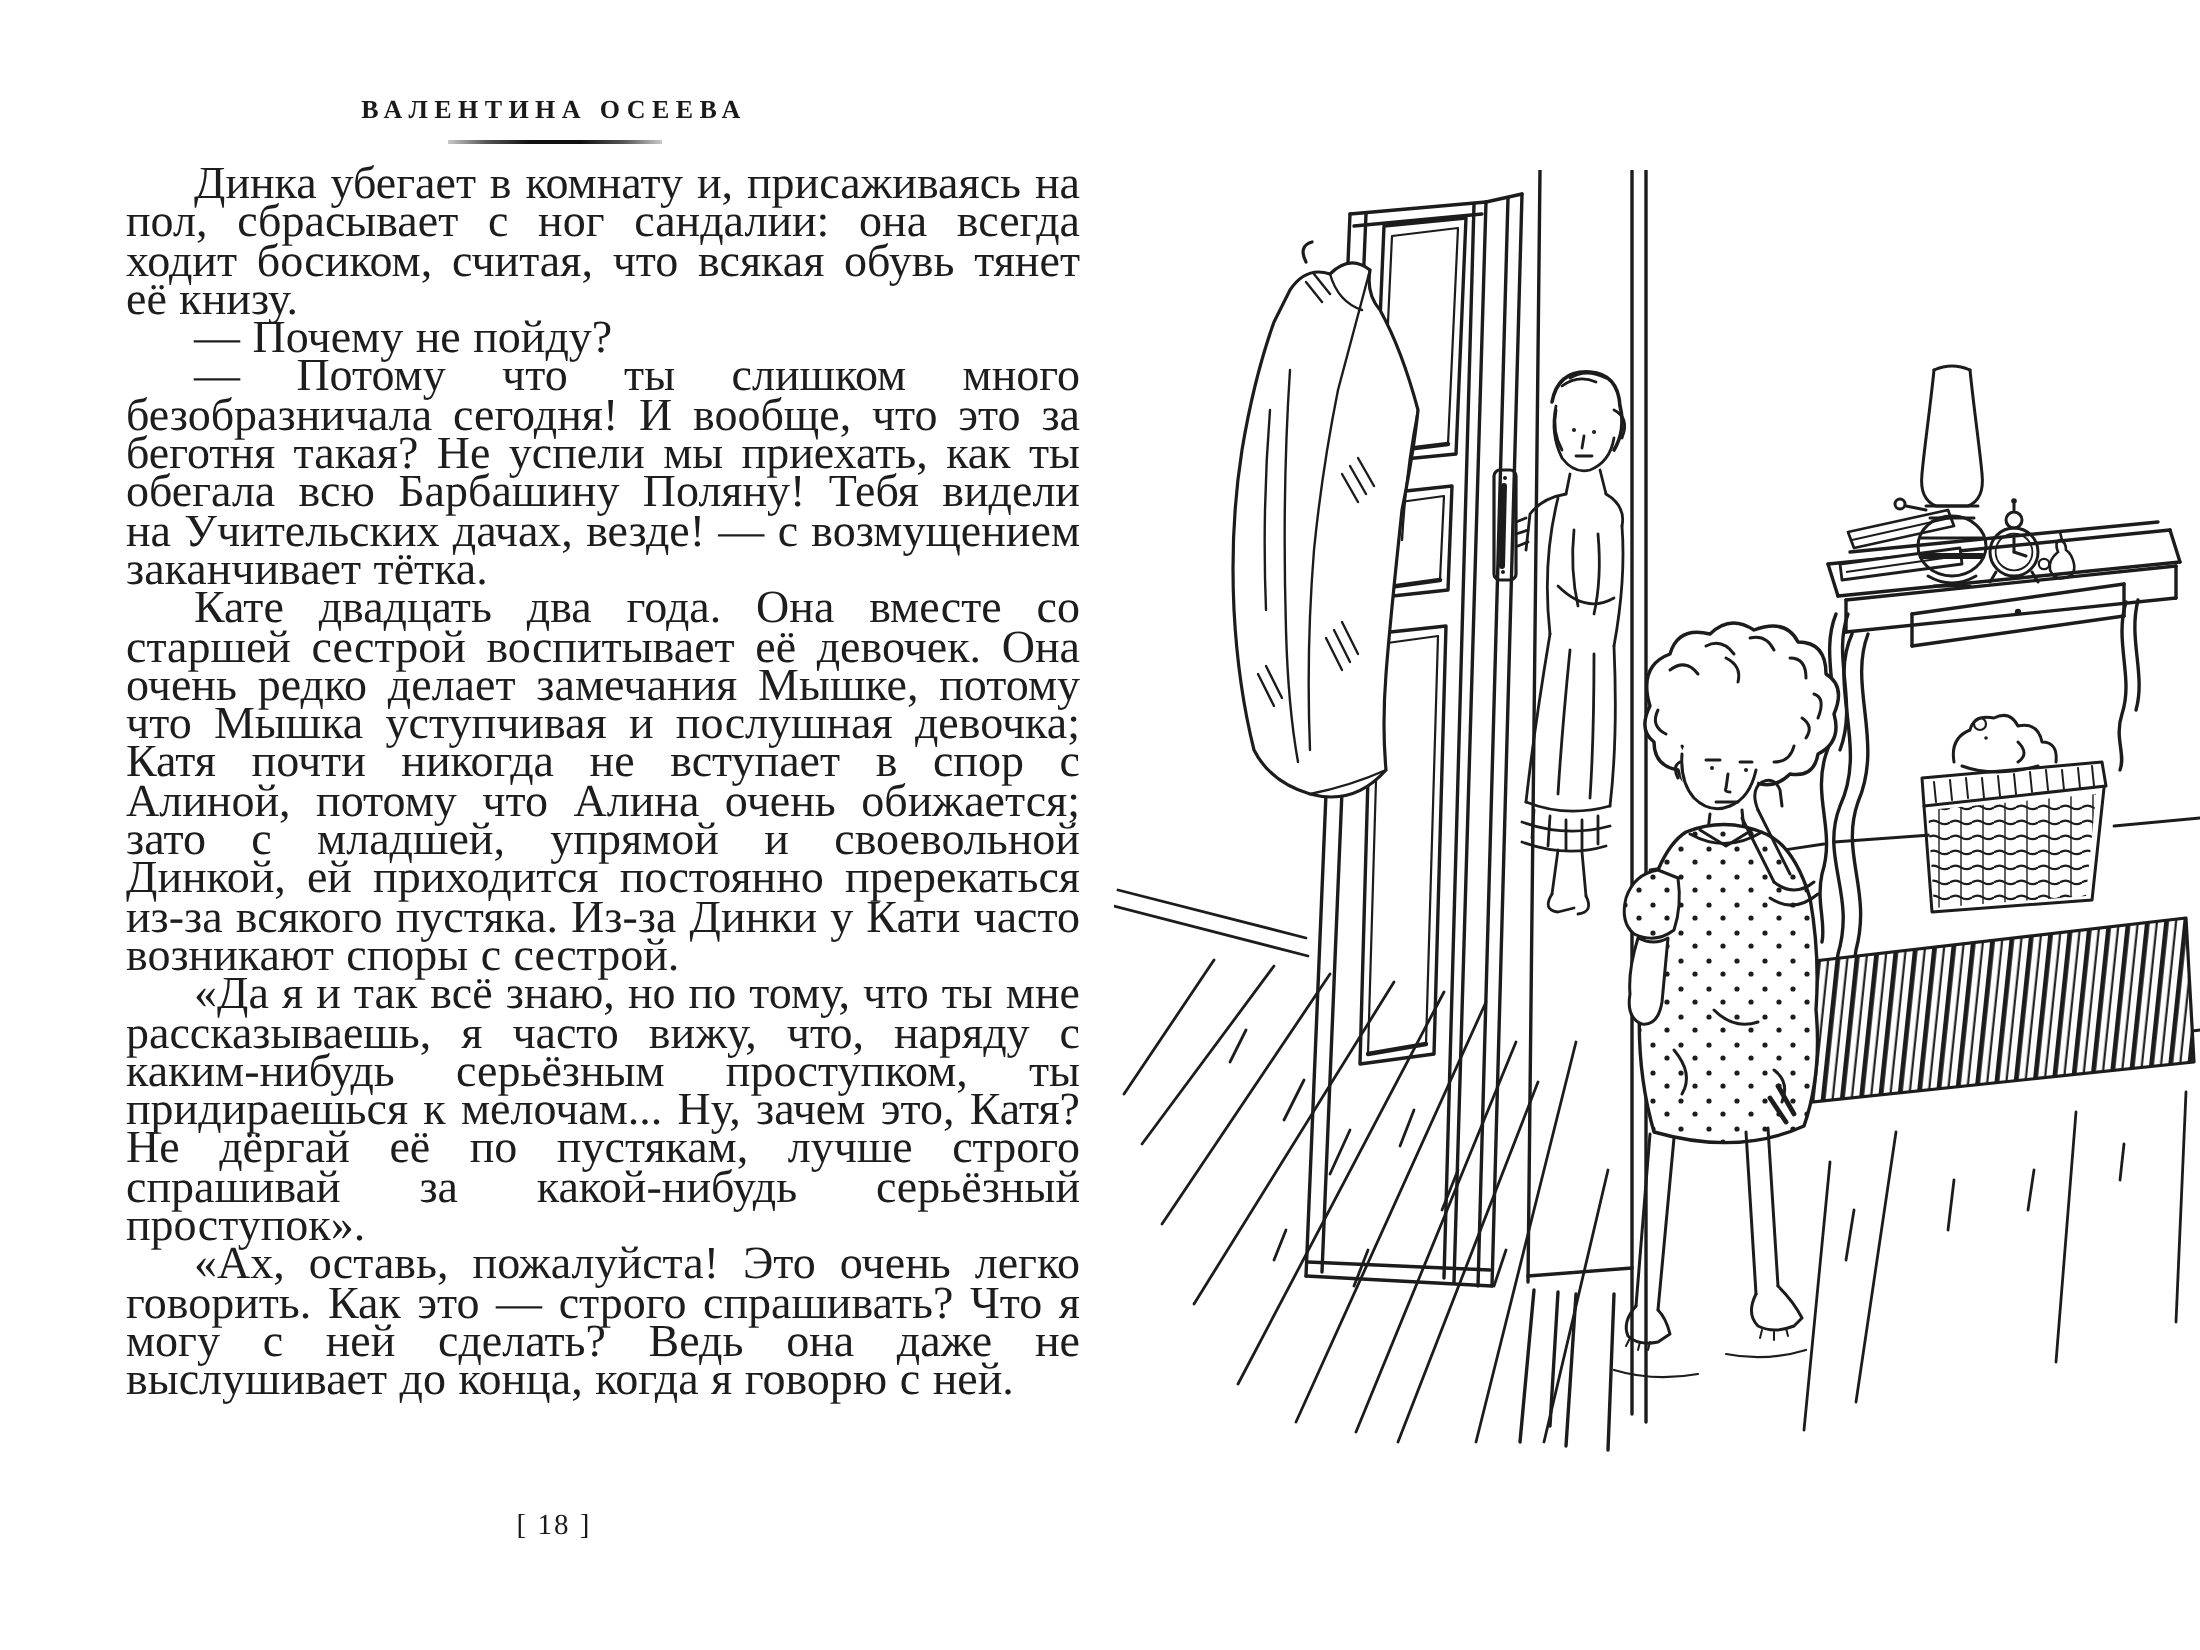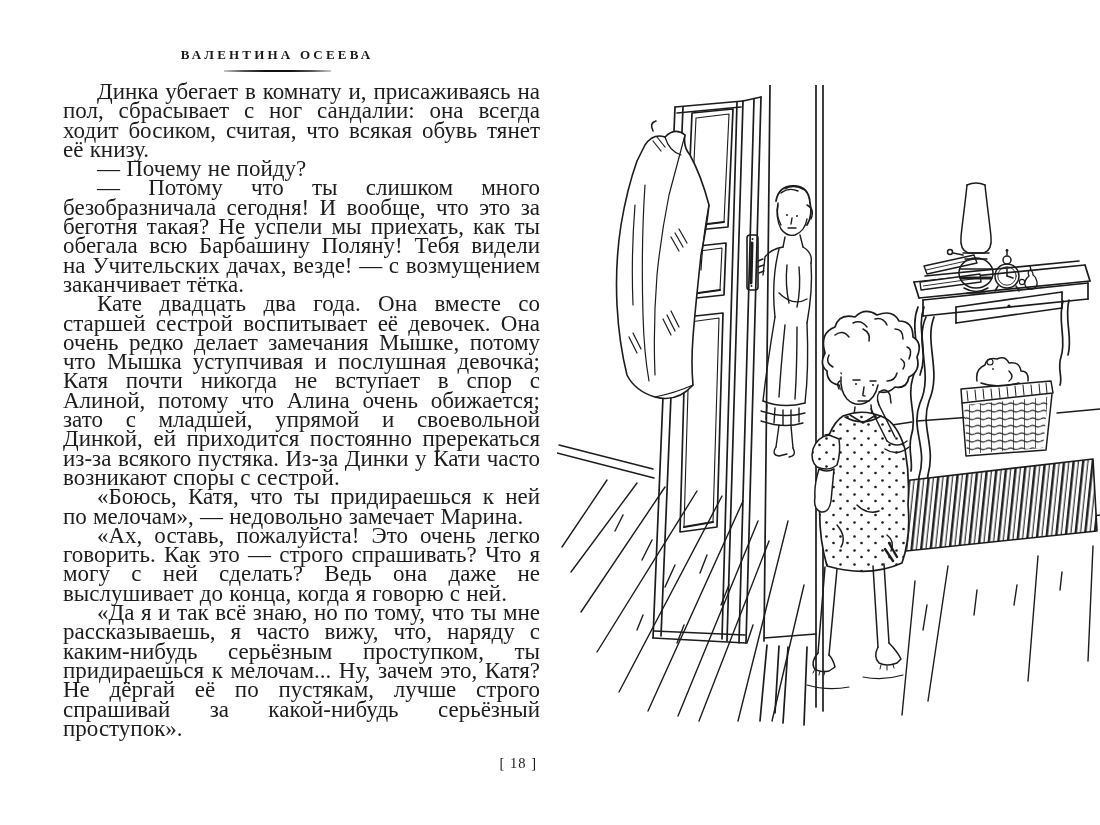--- a/index.html
+++ b/index.html
@@ -8,21 +8,21 @@
   .page-left{position:absolute;left:0;top:0;width:557px;height:825px;}
   .running-head{position:absolute;left:17px;top:47px;width:520px;
        text-align:center;font-size:13px;font-weight:700;letter-spacing:3.2px;
        color:#1a1a1a;}
   .head-rule{position:absolute;left:224px;top:70px;width:107px;height:2px;
        background:linear-gradient(90deg,#c9c9c9 0%,#555 18%,#111 38%,#111 62%,#555 82%,#c9c9c9 100%);}
   .text-column{position:absolute;left:63px;top:82px;width:477px;}
   .para{margin:0;font-size:23px;line-height:19.3px;text-align:justify;
        text-indent:34px;hyphens:auto;-webkit-hyphens:auto;word-spacing:0.5px;}
   .page-number{position:absolute;left:17px;top:755px;width:520px;
-       text-align:right;font-size:14.5px;letter-spacing:1px;color:#1a1a1a;}
+       text-align:center;font-size:14.5px;letter-spacing:1px;color:#1a1a1a;}
   .page-right{position:absolute;left:557px;top:85px;width:543px;height:645px;}
   svg{display:block;}
 </style>
 </head>
 <body>
 
 <div class="page-left">
   <div class="running-head">ВАЛЕНТИНА ОСЕЕВА</div>
   <div class="head-rule"></div>
   <div class="text-column">
@@ -30,26 +30,25 @@
       <p class="para">Динка убегает в комнату и, присаживаясь на пол, сбрасывает с ног сандалии: она всегда ходит босиком, считая, что всякая обувь тянет её книзу.</p>
 
 
 
       <p class="para">— Почему не пойду?</p>
 
       <p class="para">— Потому что ты слишком много безобразничала сегодня! И вообще, что это за беготня такая? Не успели мы приехать, как ты обегала всю Барбашину Поляну! Тебя видели на Учительских дачах, везде! — с возмущением заканчивает тётка.</p>
 
       <p class="para">Кате двадцать два года. Она вместе со старшей сестрой воспитывает её девочек. Она очень редко делает замечания Мышке, потому что Мышка уступчивая и послушная девочка; Катя почти никогда не вступает в спор с Алиной, потому что Алина очень обижается; зато с младшей, упрямой и своевольной Динкой, ей приходится постоянно пререкаться из-за всякого пустяка. Из-за Динки у Кати часто возникают споры с сестрой.</p>
 
-      <p class="para">«Боюсь, Катя, что ты придираешься к ней по мелочам», — недовольно замечает Марина.</p>
-
+
+
+      <p class="para">«Да я и так всё знаю, но по тому, что ты мне рассказываешь, я часто вижу, что, наряду с каким-нибудь серьёзным проступком, ты придираешься к мелочам... Ну, зачем это, Катя? Не дёргай её по пустякам, лучше строго спрашивай за какой-нибудь серьёзный проступок».</p>
 
       <p class="para">«Ах, оставь, пожалуйста! Это очень легко говорить. Как это — строго спрашивать? Что я могу с ней сделать? Ведь она даже не выслушивает до конца, когда я говорю с ней.</p>
-
-      <p class="para">«Да я и так всё знаю, но по тому, что ты мне рассказываешь, я часто вижу, что, наряду с каким-нибудь серьёзным проступком, ты придираешься к мелочам... Ну, зачем это, Катя? Не дёргай её по пустякам, лучше строго спрашивай за какой-нибудь серьёзный проступок».</p>
     </div>
   <div class="page-number">[ 18 ]</div>
 </div>
 
 <div class="page-right">
   <svg width="543" height="645" viewBox="0 0 543 645" role="img">
     <defs>
       <pattern id="dots" width="14" height="14" patternUnits="userSpaceOnUse">
         <rect width="14" height="14" fill="#ffffff"></rect>
         <circle cx="3.5" cy="3.5" r="1.3" fill="#1c1c1c"></circle>

